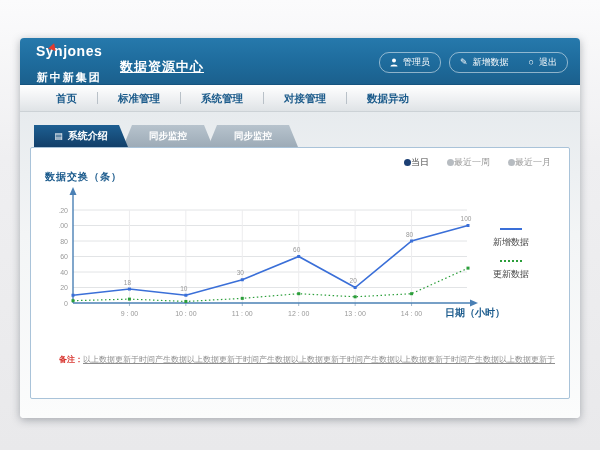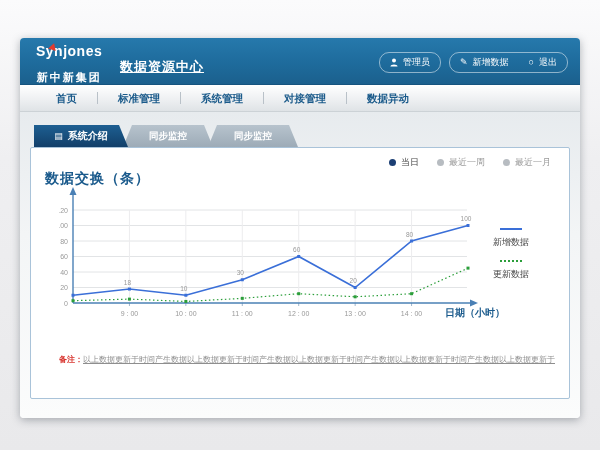--- a/index.html
+++ b/index.html
@@ -51,28 +51,28 @@
   .tab-inactive { width:90px; font-size:9.5px; margin-left:-5px; z-index:2;
     background:linear-gradient(180deg,#b7c3cd 0%,#9dabb7 100%);
     clip-path:polygon(9px 0,calc(100% - 9px) 0,100% 100%,0 100%);text-align:right; }
   .tab-inactive + .tab-inactive { z-index:1; }
   .tab-icon { font-size:9px; line-height:9px; }
 
   .panel { position:absolute; left:10px; top:35px; width:540px; height:252px;
     background:#fff; border:1px solid #a9c3d9; border-radius:2px; }
 
   .range-row { position:absolute; right:18px; top:8px; display:flex; gap:18px; align-items:center; }
-  .radio-item { display:flex; align-items:center; gap:5px; font-size:9px; cursor:pointer; }
+  .radio-item { display:flex; align-items:center; font-size:9px; cursor:pointer; }
   .radio-dot { width:7px; height:7px; border-radius:50%; }
   .radio-item.sel .radio-dot { background:#1c3f74; }
   .radio-item.sel .radio-label { color:#444; }
   .radio-item.unsel .radio-dot { background:#b7bcc1; }
   .radio-item.unsel .radio-label { color:#999; }
 
-  .y-axis-title { position:absolute; left:14px; top:22px; font-size:14px; font-weight:bold;
+  .y-axis-title { position:absolute; left:14px; top:22px; font-size:10px; font-weight:bold;
     color:#1a5a8c; letter-spacing:1px; }
   #chart { position:absolute; left:28px; top:38px; }
   .x-axis-title { position:absolute; left:414px; top:158px; font-size:10px; font-weight:bold;
     color:#1a5a8c;text-align:right; }
 
   .legend { position:absolute; left:462px; top:80px; display:flex; flex-direction:column; gap:11px; }
   .legend-row { display:flex; align-items:center; gap:6px;flex-direction:column; }
   .legend-sample { width:22px; }
   .ls-solid { border-top:2px solid #3a6fd8; }
   .ls-dotted { border-top:2px dotted #2b9e3a; }

